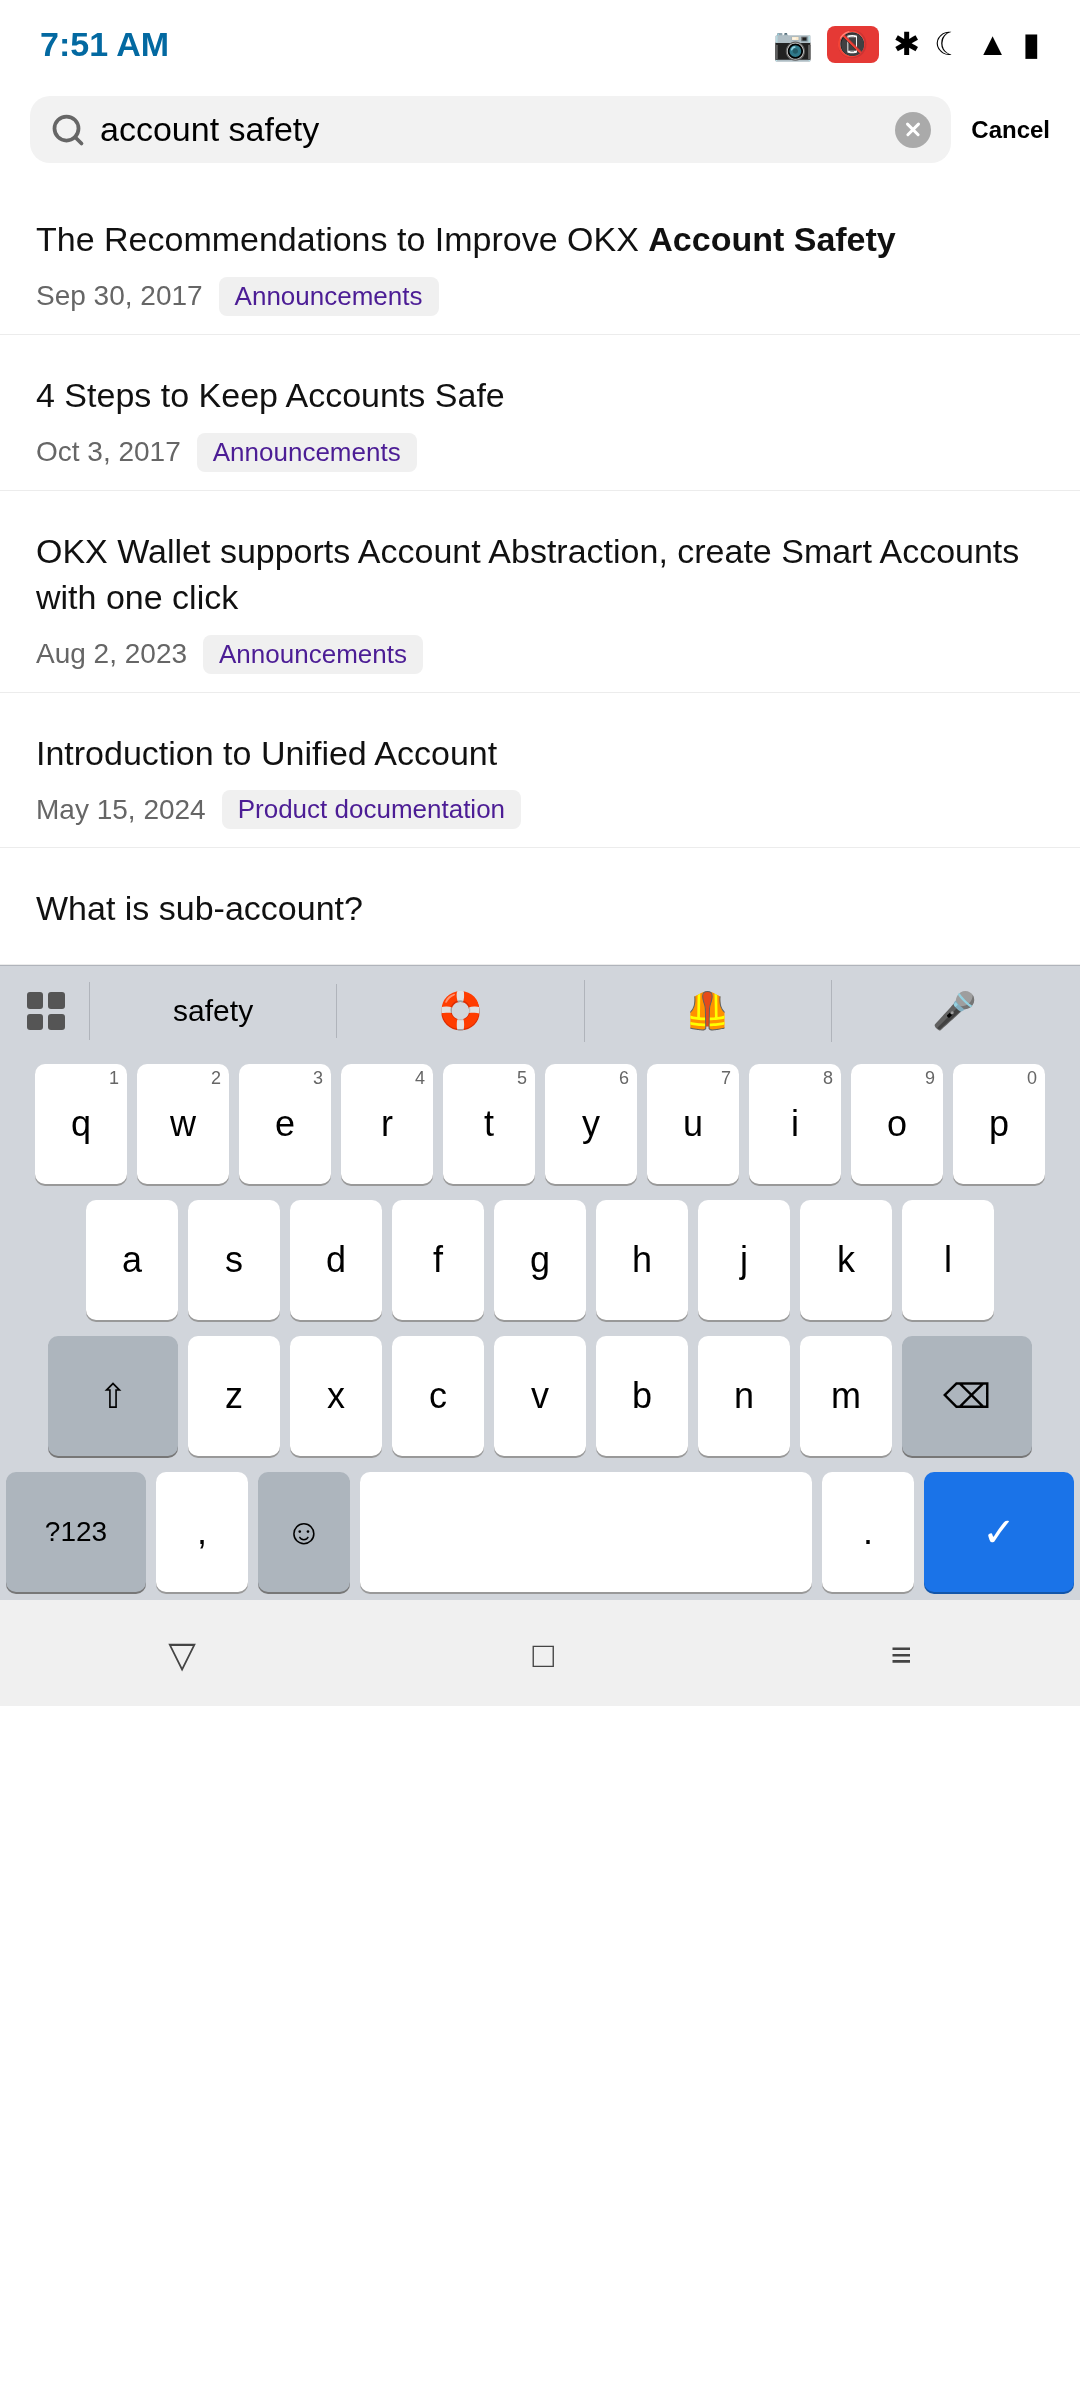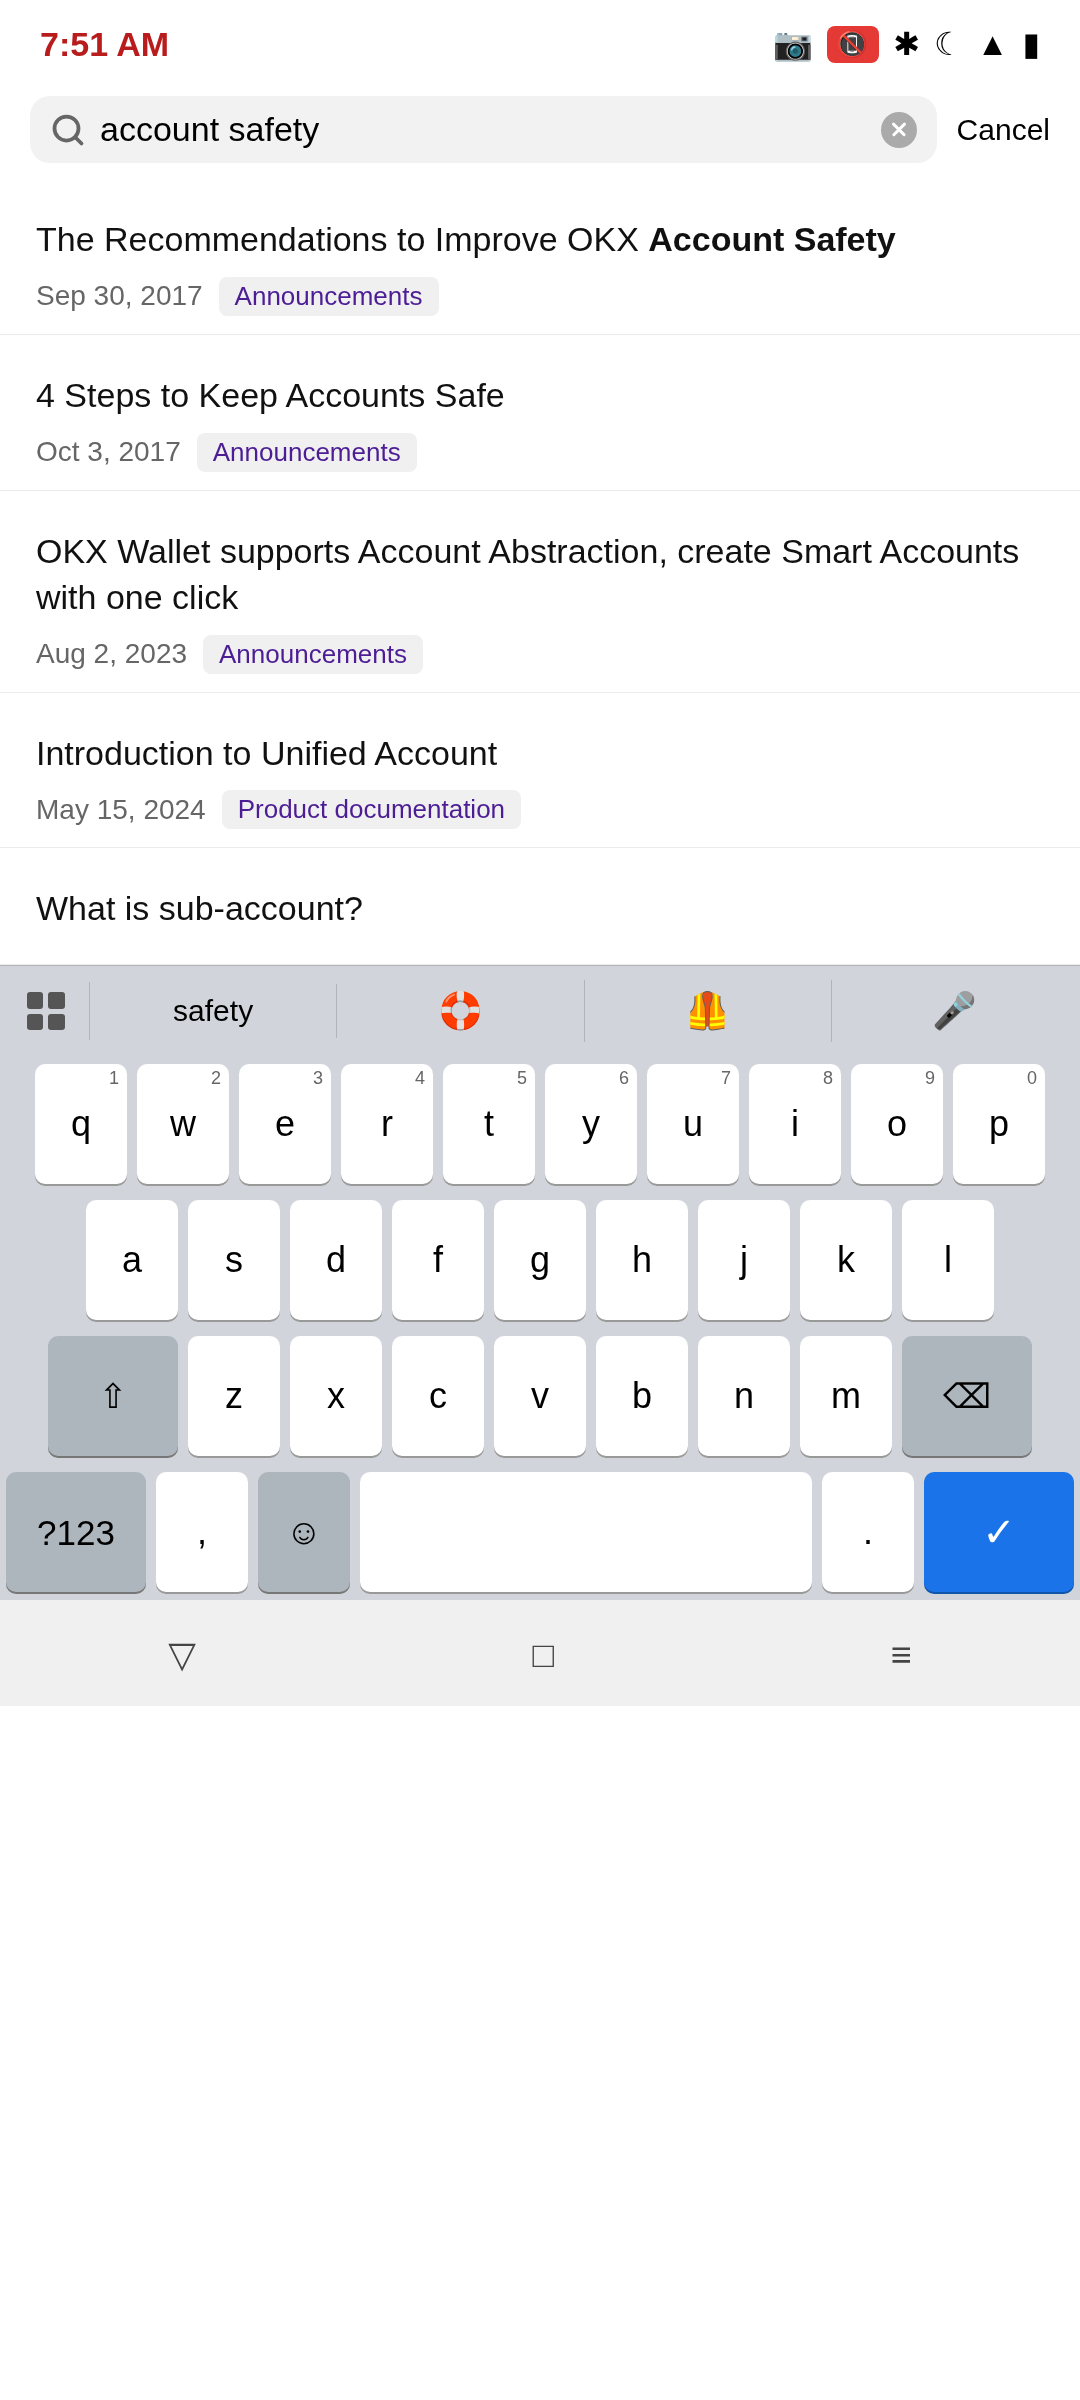--- a/index.html
+++ b/index.html
@@ -19,21 +19,21 @@
       display: flex;
       justify-content: space-between;
       align-items: center;
       padding: 18px 40px 10px 40px;
       height: 80px;
       background: #fff;
     }
     .status-time {
       font-size: 34px;
       font-weight: 600;
-      color: #b91c1c;
+      color: #0369a1;
     }
     .status-icons {
       display: flex;
       align-items: center;
       gap: 14px;
     }
 
     
     .search-bar-container {
       display: flex;
@@ -83,25 +83,25 @@
       width: 18px;
       height: 2.5px;
       background: #fff;
       border-radius: 2px;
     }
     .clear-btn::before { transform: rotate(45deg); }
     .clear-btn::after { transform: rotate(-45deg); }
     .clear-btn { position: relative; }
 
     .cancel-btn {
-      font-size: 30px;
+      font-size: 24px;
       color: #000;
       cursor: pointer;
       white-space: nowrap;
-      font-weight: 400;
+      font-weight: 700;
     }
 
     
     .results-list {
       background: #fff;
     }
     .result-item {
       padding: 38px 36px 18px 36px;
       border-bottom: 1px solid #ececec;
       cursor: pointer;
@@ -491,21 +491,21 @@
     <div class="key key-std">
         <span class="key-letter">m</span>
       </div>
     <div class="key key-backspace key-special">
       <span class="backspace-icon">⌫</span>
     </div>
   </div>
 
   <div class="keyboard-row">
     <div class="key key-num key-special">
-      <span class="key-letter" style="font-size:35px;">?123</span>
+      <span class="key-letter" style="font-size:28px;">?123</span>
     </div>
     <div class="key key-comma">
       <span class="key-letter">,</span>
     </div>
     <div class="key key-emoji key-special">
       <span style="font-size:36px;">☺</span>
     </div>
     <div class="key key-space">
       <span class="key-letter" style="font-size:28px;color:#888;"></span>
     </div>

